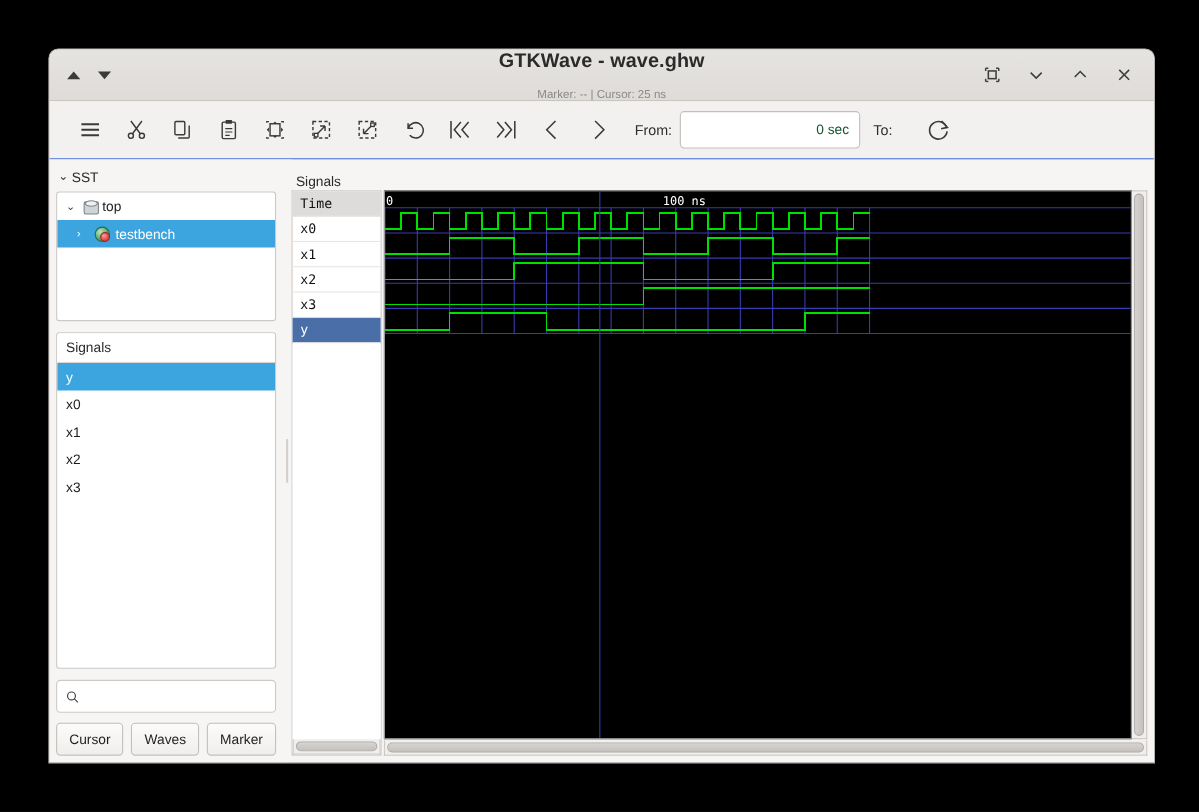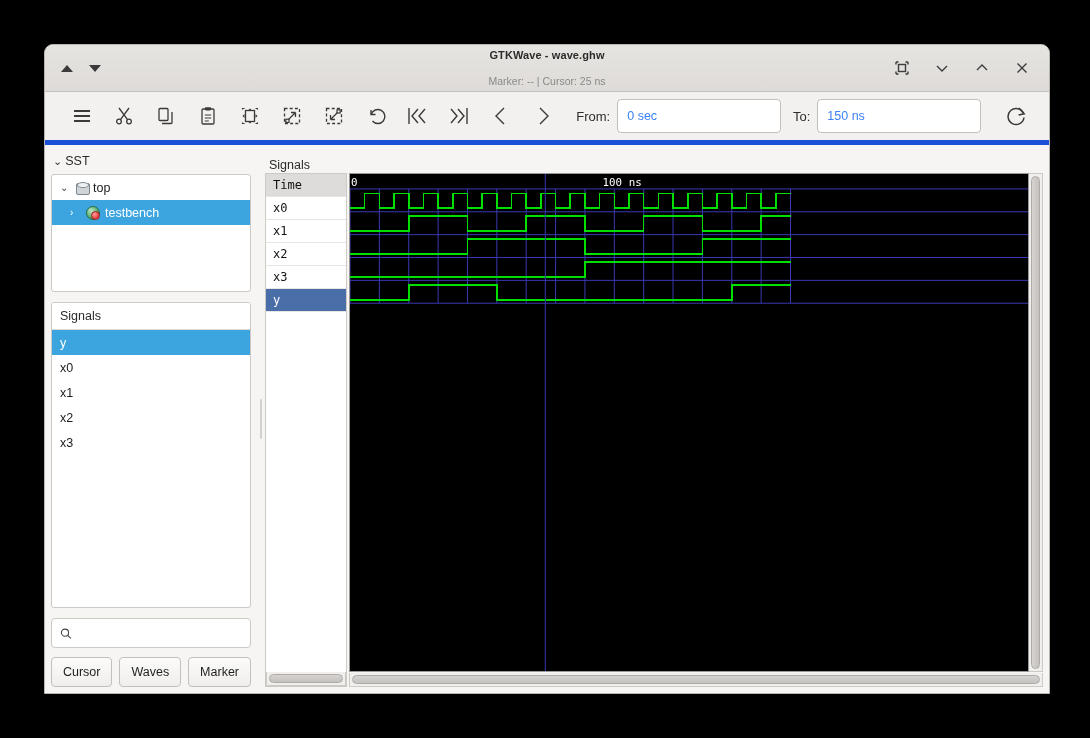--- a/index.html
+++ b/index.html
@@ -44,41 +44,41 @@
   }
   .tri.up   { border-bottom: 7px solid #3b3b3b; }
   .tri.down { border-top: 7px solid #3b3b3b; }
 
   #title-center {
     position: absolute; left: 0; right: 0;
     text-align: center;
     pointer-events: none;
   }
   #title-main {
-    font-size: 11px; color: #2b2b2b; font-weight: 600;
+    font-size: 18px; color: #2b2b2b; font-weight: 600;
     letter-spacing: .1px;
   }
   #title-sub {
     font-size: 10.5px; color: #8a8a8a; margin-top: 14px;
   }
   .tb-right {
     margin-left: auto; display: flex; align-items: center;
     gap: 22px; padding-right: 18px;
   }
   .wbtn {
     width: 18px; height: 18px; display: flex;
     align-items: center; justify-content: center;
     color: #3d3d3d; font-size: 15px; line-height: 1;
   }
 
   
   #toolbar {
     height: 53px;
     background: #f2f1ef;
-    border-bottom: 5px solid #1d4ed8;
+    border-bottom: 1px solid #1d4ed8;
     display: flex;
     align-items: center;
     padding: 0 12px 0 16px;
     gap: 0;
     flex: 0 0 auto;
   }
   .tool {
     width: 42px; height: 40px;
     display: flex; align-items: center; justify-content: center;
     color: #3a3a3a;
@@ -89,21 +89,22 @@
     white-space: nowrap;
   }
   .tfield {
     height: 34px;
     background: #ffffff;
     border: 1px solid #c3bfbb;
     border-radius: 4px;
     display: flex; align-items: center;
     padding: 0 9px;
     font-size: 12.5px;
-    color: #3b82f6;
+    color: #14532d;
+    justify-content: flex-end;
   }
   #from-field { width: 164px; }
   #to-field   { width: 164px; }
   #reload-btn { margin-left: 14px; }
 
   
   #body {
     flex: 1 1 auto;
     display: flex;
     min-height: 0;
@@ -437,23 +438,20 @@
         <path d="M8 3l8 8-8 8" stroke="#3a3a3a" stroke-width="1.4" fill="none"></path>
       </svg>
     </div>
 
     <span class="tbl-label">From:</span>
     <div id="from-field" class="tfield">
       <span>0 sec</span>
     </div>
 
     <span class="tbl-label">To:</span>
-    <div id="to-field" class="tfield">
-      <span>150 ns</span>
-    </div>
 
     <div class="tool" id="reload-btn">
       <svg width="24" height="24" viewBox="0 0 24 24">
         <path d="M19.5 9.5A8 8 0 1 0 20 13.5" stroke="#3a3a3a" stroke-width="1.5" fill="none"></path>
         <path d="M15 4l5.2 5.8-5.6 1.2" stroke="#3a3a3a" stroke-width="1.5" fill="none"></path>
       </svg>
     </div>
   </div>
 
   <div id="body">

